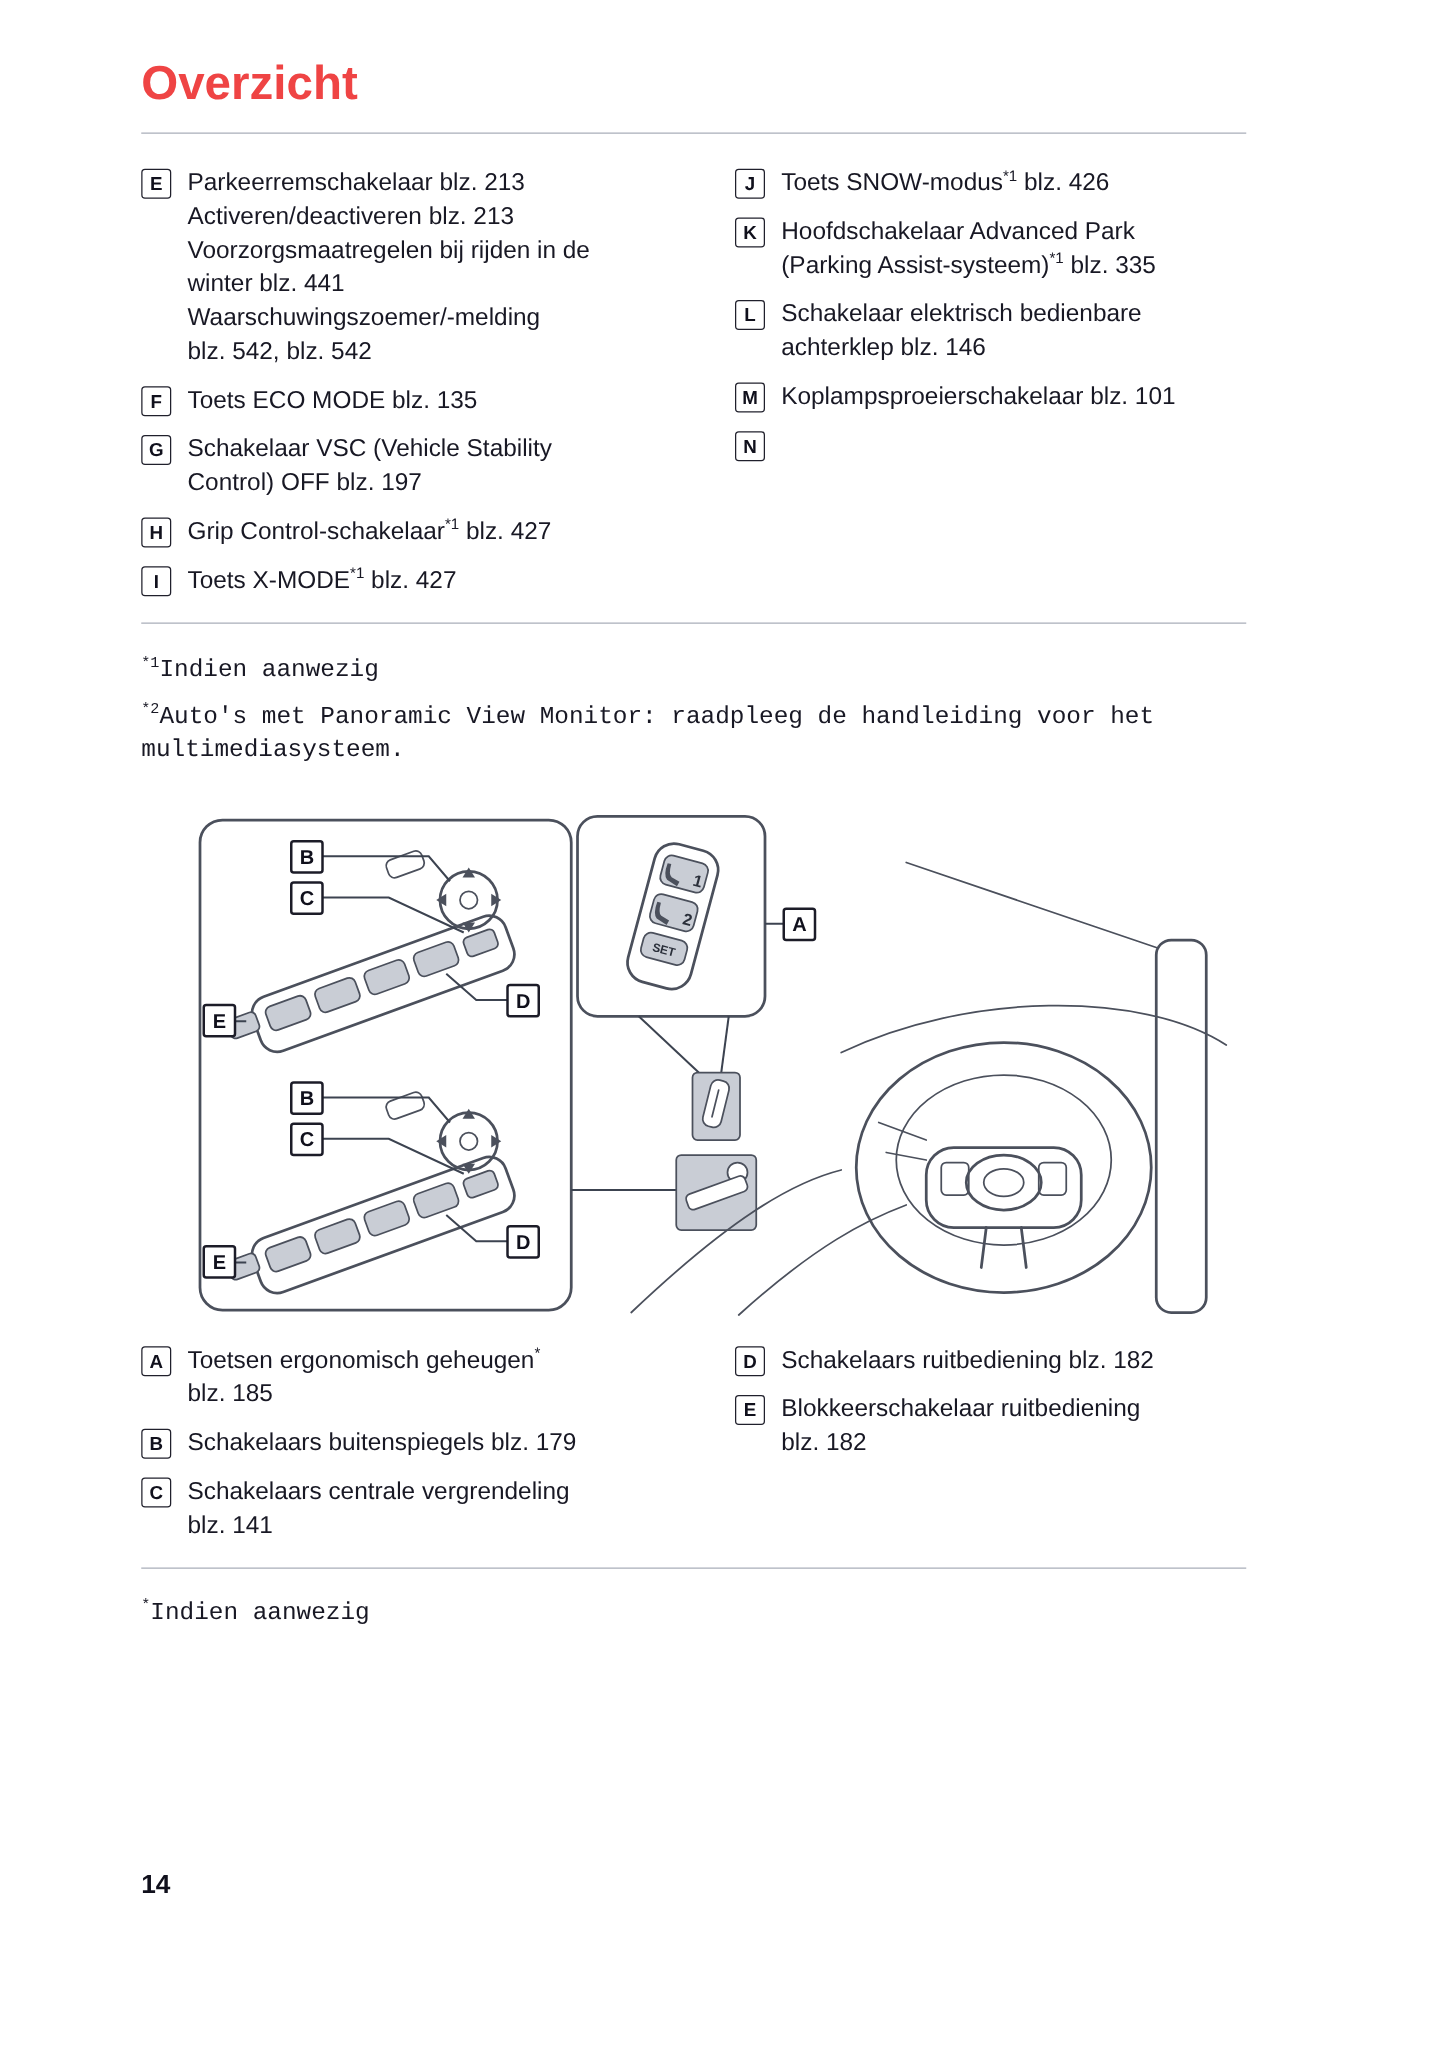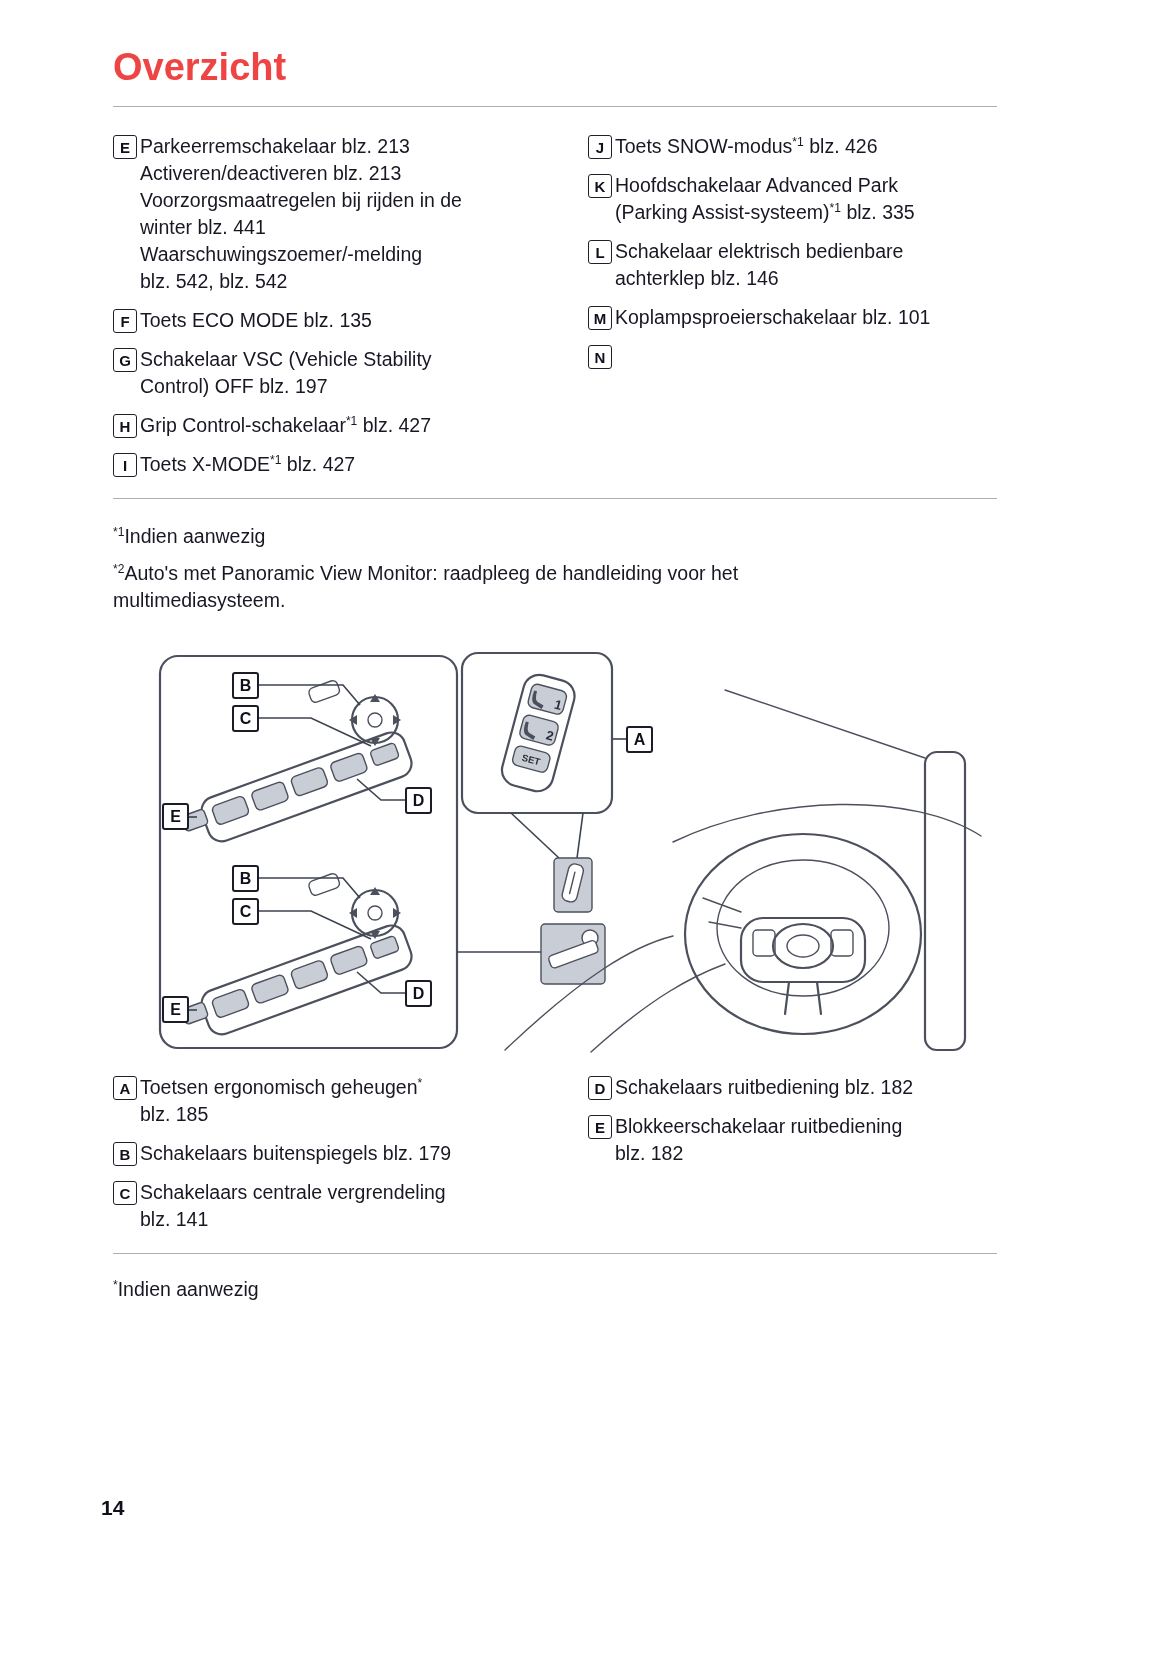--- a/index.html
+++ b/index.html
@@ -16,28 +16,28 @@
   .rule-2 { margin-top:8px; }
   .rule-3 { margin-top:8px; }
   .legend { display:grid; grid-template-columns:475px 409px; padding-top:26px; }
   .item { display:flex; align-items:flex-start; margin-bottom:12px; }
   .keybox {
     flex:0 0 auto; width:24px; height:24px; margin-top:2px;
     border:1.7px solid #20202c; border-radius:3px;
     display:flex; align-items:center; justify-content:center;
     font-size:15px; font-weight:700; color:#10101c; background:#fff;
   }
-  .itext { margin-left:3px; font-size:19.5px; line-height:27px; }
+  .itext { margin-left:13px; font-size:19.5px; line-height:27px; }
   sup { font-size:0.62em; line-height:0; vertical-align:super; }
   .fnotes { padding-top:24px; }
-  .fnote { font-size:19.5px; line-height:27px; margin-bottom:10px; }
+  .fnote { font-size:19.5px; line-height:27px; margin-bottom:10px;font-family:Liberation Mono, monospace; }
   figure.fig { margin-top:32px; }
   .legend-bottom { padding-top:14px; }
   .fnotes-bottom { padding-top:22px; }
-  .pagenum { position:absolute; left:101px; top:1496px; font-size:21px; font-weight:700; color:#10101c; }
+  .pagenum { position:absolute; left:113px; top:1496px; font-size:21px; font-weight:700; color:#10101c; }
 
   
   .ln    { fill:none; stroke:#4b505c; stroke-width:2.2; stroke-linecap:round; stroke-linejoin:round; }
   .lnthin{ fill:none; stroke:#4b505c; stroke-width:1.4; stroke-linecap:round; stroke-linejoin:round; }
   .shade { fill:#c9cdd5; stroke:#4b505c; stroke-width:1.4; }
   .wfill { fill:#ffffff; stroke:#4b505c; stroke-width:1.4; }
   .hub   { fill:#ffffff; stroke:#4b505c; stroke-width:2.2; }
   .fillln{ fill:#4b505c; stroke:none; }
   .lead  { fill:none; stroke:#3c4350; stroke-width:1.6; }
   .figlbl rect { fill:#ffffff; stroke:#1c1c28; stroke-width:2; }

